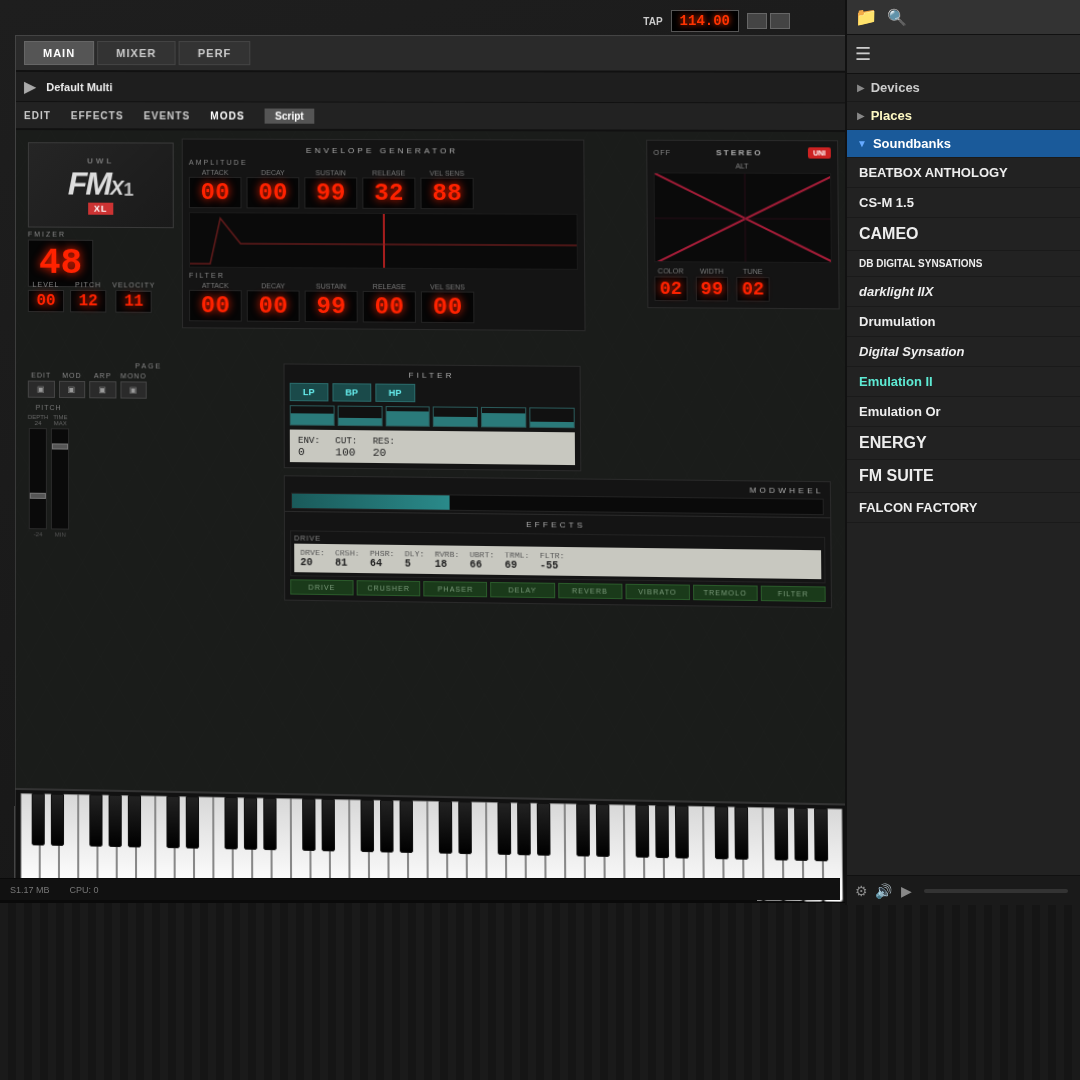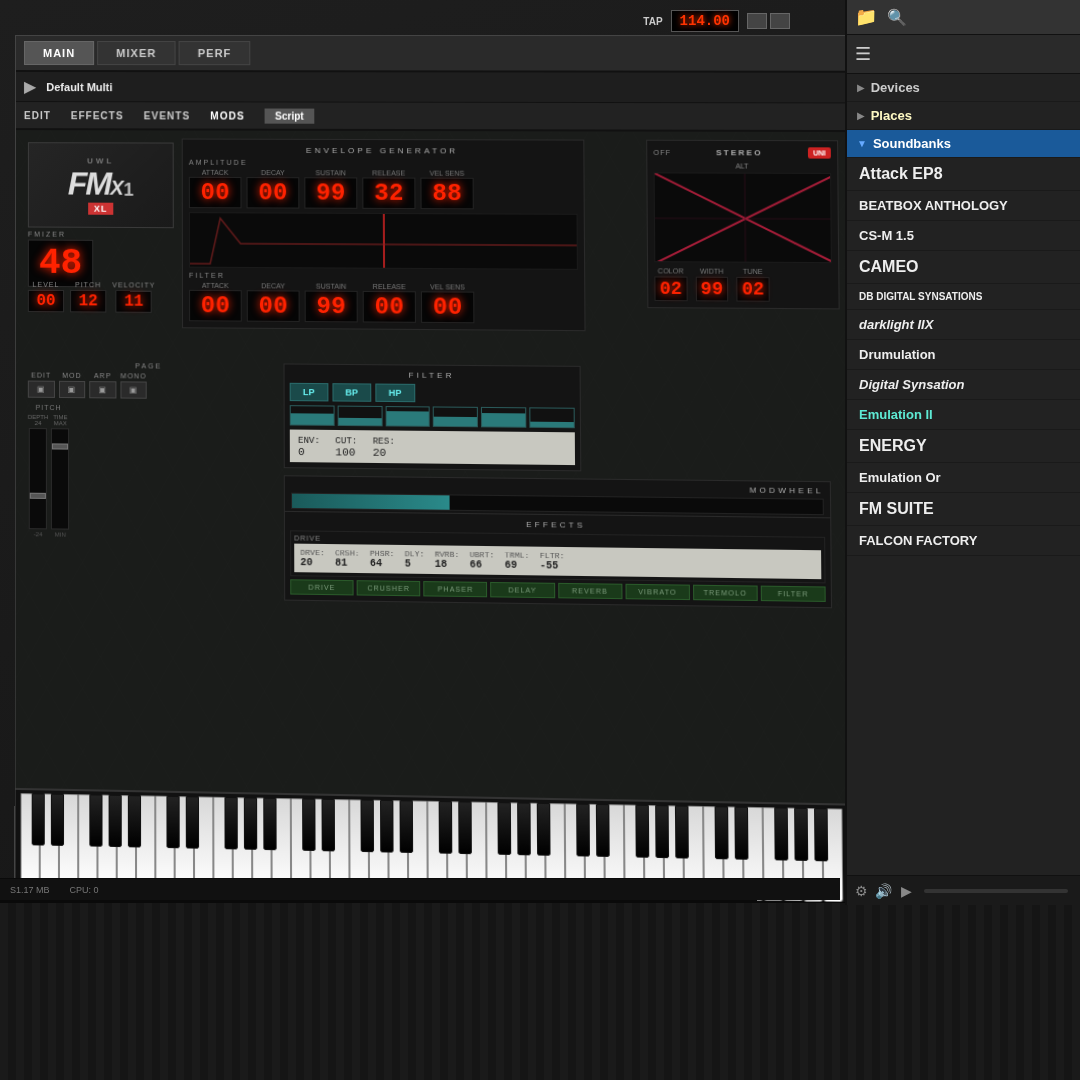--- a/index.html
+++ b/index.html
@@ -454,23 +454,20 @@
       <span style="color:#888;font-size:10px;">▶</span>
       <span style="color:#fef9c3;font-size:13px;font-weight:bold;">Places</span>
     </div>
 
     <div style="display:flex;align-items:center;padding:6px 10px;gap:6px;cursor:pointer;background:#1a5a9a;border-bottom:1px solid #1a1a1a;">
       <span style="color:#6af;font-size:10px;">▼</span>
       <span style="color:#fff;font-size:13px;font-weight:bold;">Soundbanks</span>
     </div>
 
     <div style="overflow-y:auto;height:calc(905px - 35px - 40px - 33px - 33px - 33px);" id="soundbank-list">
-    <div style="padding: 7px 12px; border-bottom: 1px solid rgb(26, 26, 26); cursor: pointer;">
-          <div style="color: rgb(238, 238, 238); font-weight: bold; font-size: 16px;">Attack EP8</div>
-        </div>
         <div style="padding: 7px 12px; border-bottom: 1px solid rgb(26, 26, 26); cursor: pointer;">
           <div style="color: rgb(238, 238, 238); font-weight: bold; font-size: 13px;">BEATBOX ANTHOLOGY</div>
         </div>
         <div style="padding: 7px 12px; border-bottom: 1px solid rgb(26, 26, 26); cursor: pointer;">
           <div style="color: rgb(238, 238, 238); font-weight: bold; font-size: 13px;">CS-M 1.5</div>
         </div>
         <div style="padding: 7px 12px; border-bottom: 1px solid rgb(26, 26, 26); cursor: pointer;">
           <div style="color: rgb(238, 238, 238); font-weight: bold; font-size: 16px;">CAMEO</div>
         </div>
         <div style="padding: 7px 12px; border-bottom: 1px solid rgb(26, 26, 26); cursor: pointer;">
@@ -482,24 +479,24 @@
         <div style="padding: 7px 12px; border-bottom: 1px solid rgb(26, 26, 26); cursor: pointer;">
           <div style="color: rgb(238, 238, 238); font-weight: bold; font-size: 13px;">Drumulation</div>
         </div>
         <div style="padding: 7px 12px; border-bottom: 1px solid rgb(26, 26, 26); cursor: pointer;">
           <div style="color: rgb(238, 238, 238); font-weight: bold; font-style: italic; font-size: 13px;">Digital Synsation</div>
         </div>
         <div style="padding: 7px 12px; border-bottom: 1px solid rgb(26, 26, 26); cursor: pointer;">
           <div style="color: #5eead4; font-weight: bold; font-size: 13px;">Emulation II</div>
         </div>
         <div style="padding: 7px 12px; border-bottom: 1px solid rgb(26, 26, 26); cursor: pointer;">
+          <div style="color: rgb(238, 238, 238); font-weight: bold; font-size: 13px;">Emulation Or</div>
+        </div>
+        <div style="padding: 7px 12px; border-bottom: 1px solid rgb(26, 26, 26); cursor: pointer;">
           <div style="color: rgb(238, 238, 238); font-weight: bold; font-size: 16px;">ENERGY</div>
-        </div>
-        <div style="padding: 7px 12px; border-bottom: 1px solid rgb(26, 26, 26); cursor: pointer;">
-          <div style="color: rgb(238, 238, 238); font-weight: bold; font-size: 13px;">Emulation Or</div>
         </div>
         <div style="padding: 7px 12px; border-bottom: 1px solid rgb(26, 26, 26); cursor: pointer;">
           <div style="color: rgb(238, 238, 238); font-weight: bold; font-size: 16px;">FM SUITE</div>
         </div>
         <div style="padding: 7px 12px; border-bottom: 1px solid rgb(26, 26, 26); cursor: pointer;">
           <div style="color: rgb(238, 238, 238); font-weight: bold; font-size: 13px;">FALCON FACTORY</div>
         </div>
       </div>
 
     <div style="position:absolute;bottom:0;left:0;right:0;height:30px;background:#1a1a1a;display:flex;align-items:center;padding:0 8px;gap:8px;border-top:1px solid #111;">

